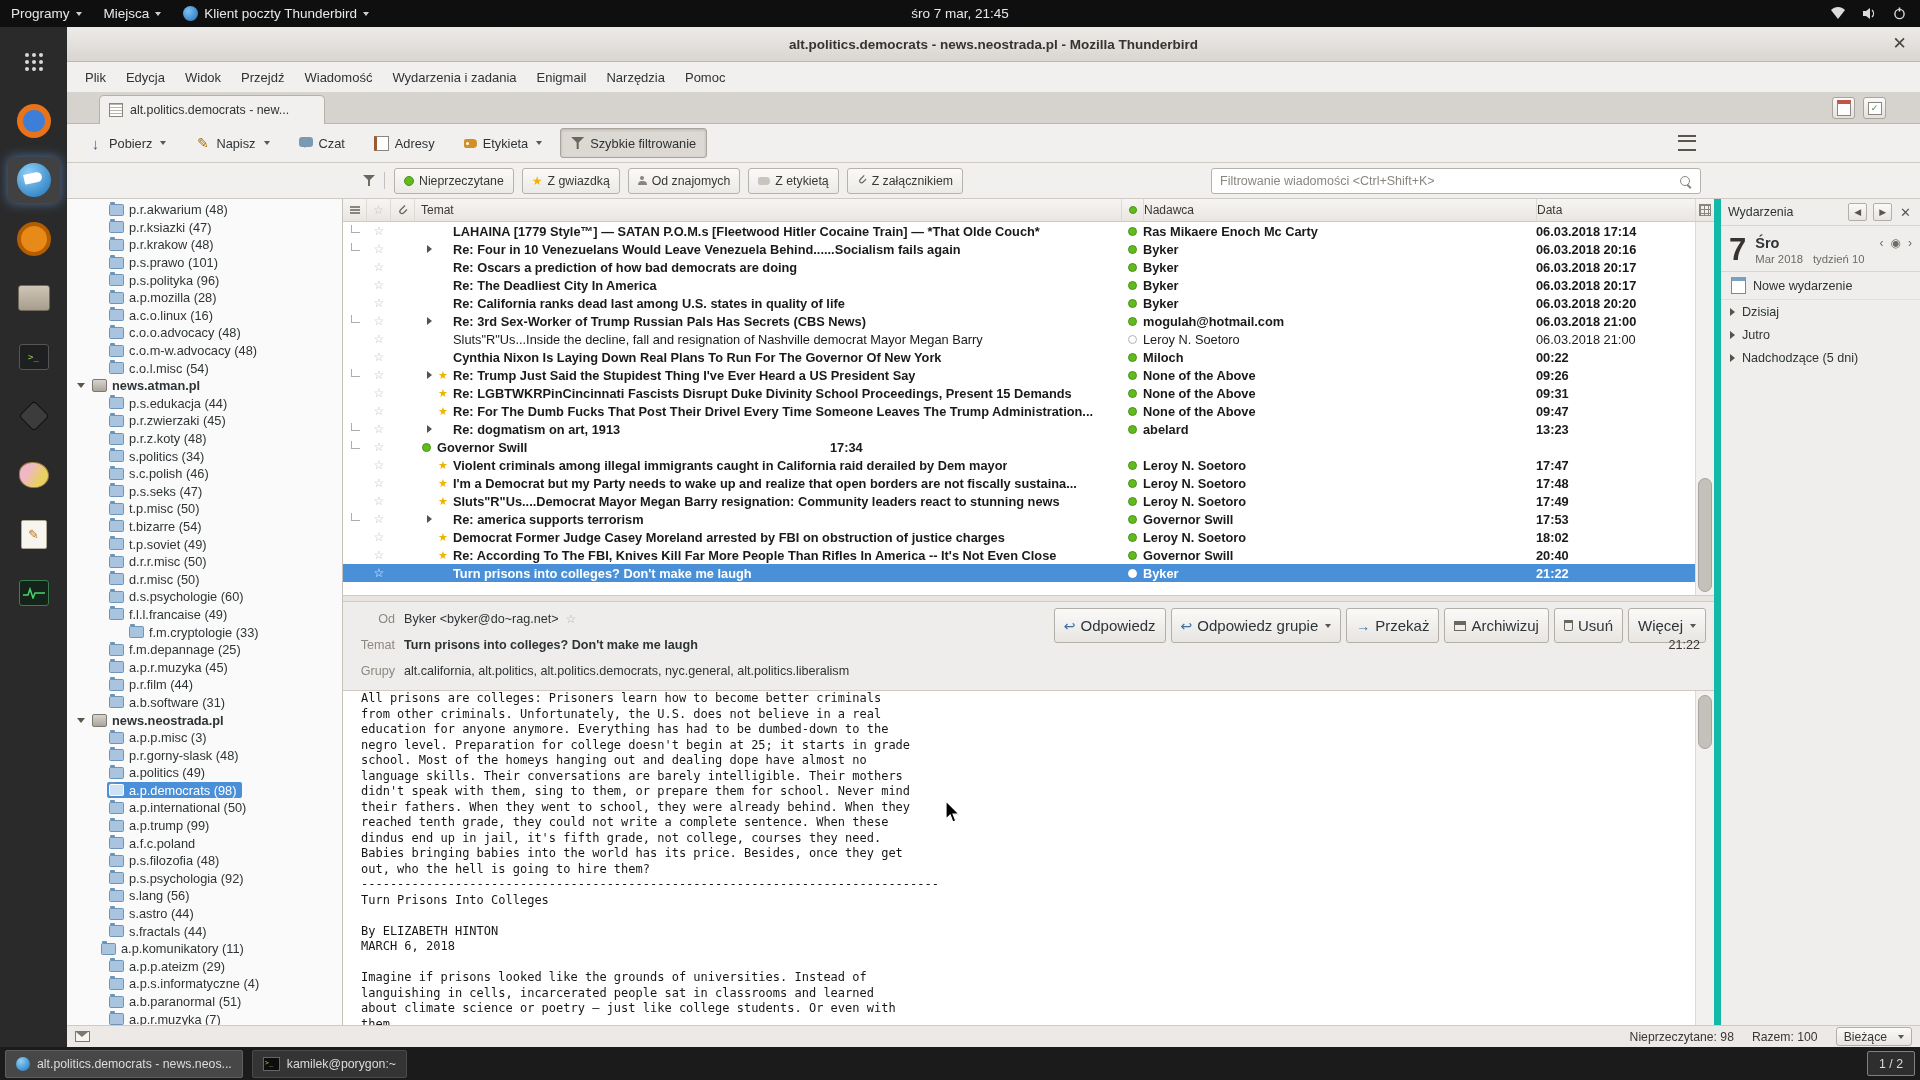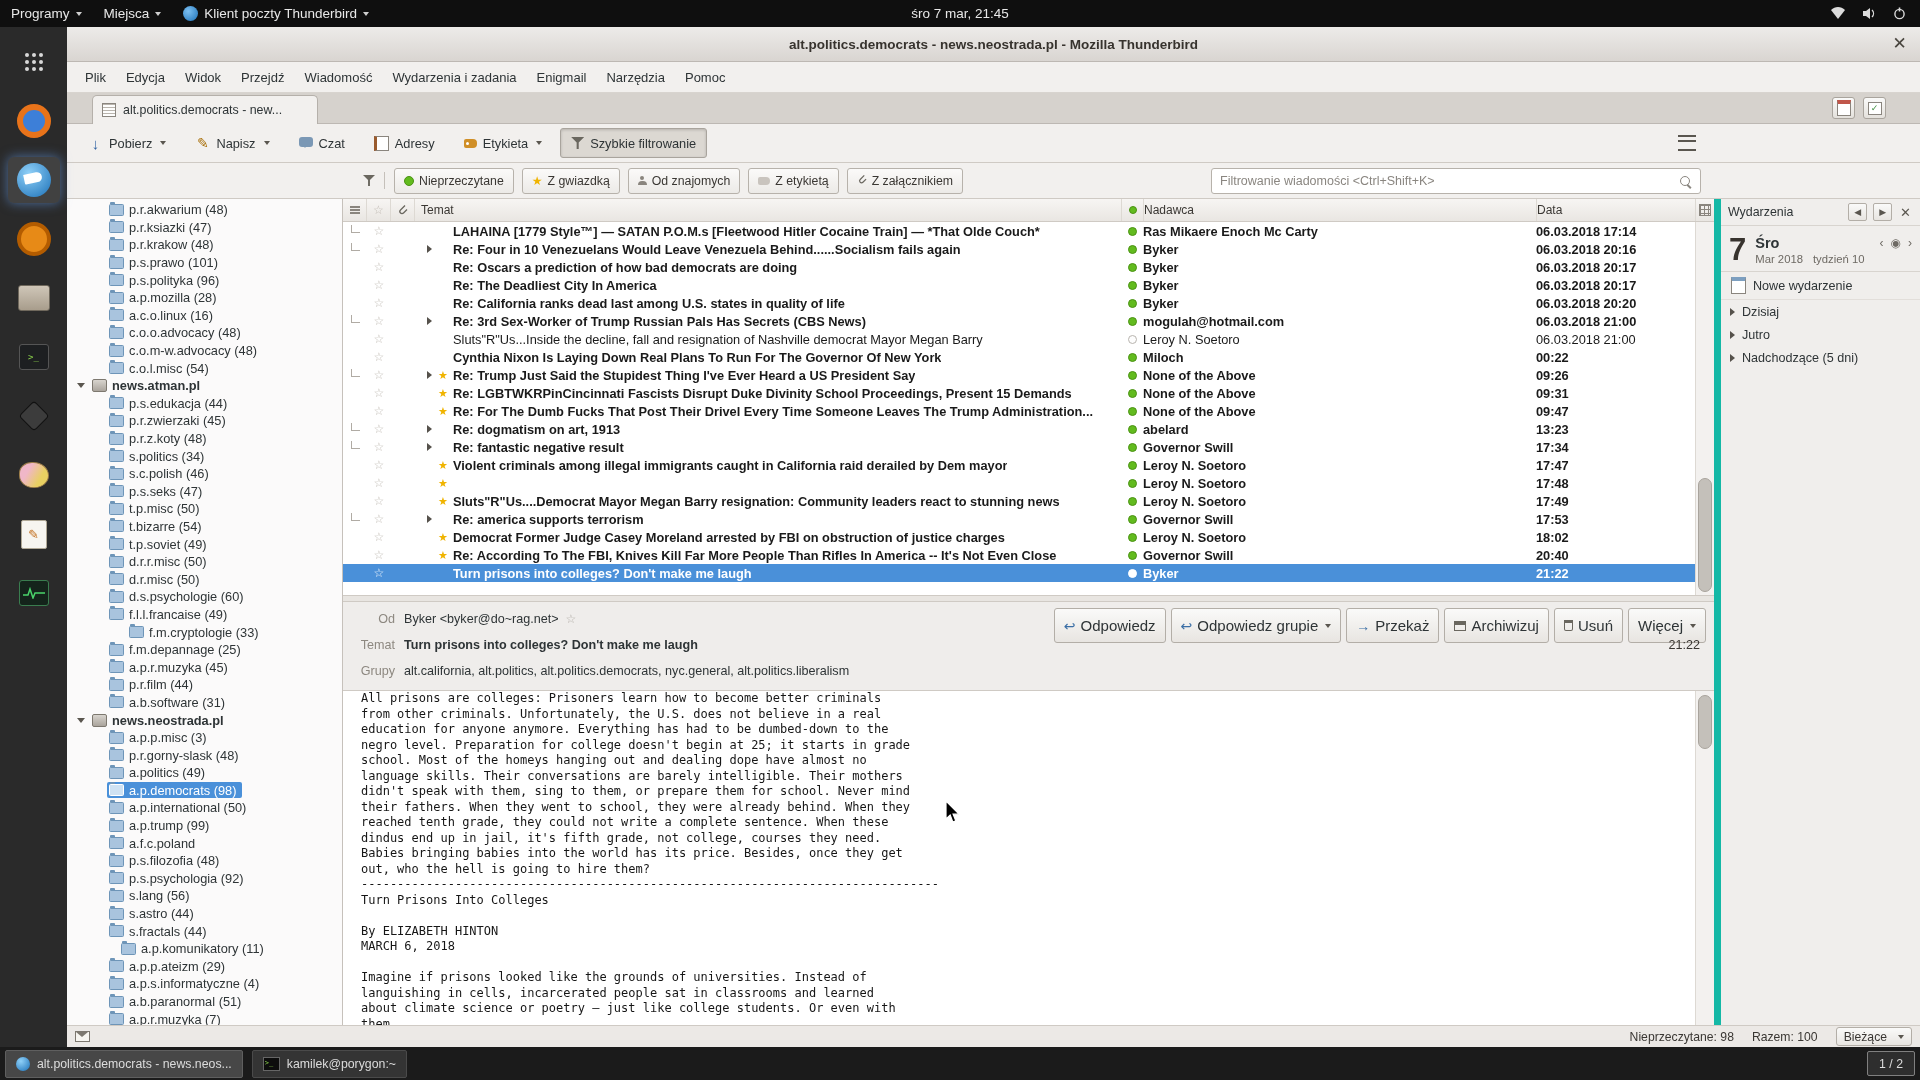--- a/index.html
+++ b/index.html
@@ -42,21 +42,21 @@
   #titlebar{height:34px;background:linear-gradient(#edebe9,#d9d5d1);border-bottom:1px solid #bdb8b3;position:relative;
             display:flex;align-items:center;flex:0 0 auto}
   #window-title{position:absolute;left:0;right:0;text-align:center;font-weight:bold;font-size:13.5px;color:#37332e}
   #close-btn{position:absolute;right:10px;top:6px;width:21px;height:21px;display:flex;align-items:center;justify-content:center;
              font-size:17px;color:#4a463f;border-radius:50%}
 
   #menubar{height:30px;display:flex;align-items:center;background:#f2f0ee;border-bottom:1px solid #d8d4cf;padding-left:8px;flex:0 0 auto}
   .menu-item{padding:0 10px;font-size:13px;color:#2e3436}
 
   #tabbar{height:30px;background:#d6d2cd;position:relative;flex:0 0 auto;border-bottom:1px solid #bdb8b3}
-  #tab-active{position:absolute;left:25px;bottom:-1px;width:206px;height:28px;background:#f2f0ee;border:1px solid #b5b0aa;
+  #tab-active{position:absolute;left:32px;bottom:-1px;width:206px;height:28px;background:#f2f0ee;border:1px solid #b5b0aa;
               border-bottom:none;border-radius:5px 5px 0 0;display:flex;align-items:center;gap:7px;padding:0 9px;font-size:12.4px;color:#2e3436}
   .ic-newspaper{width:12px;height:12px;background:#fdfdfc;border:1px solid #8a857e;
       background-image:linear-gradient(#b9b4ad 1px,transparent 1px);background-size:100% 3px;flex:0 0 auto}
   #tabbar-right{position:absolute;right:34px;top:4px;display:flex;gap:8px}
   .tab-mode-btn{width:21px;height:20px;border:1px solid #a9a49d;border-radius:3px;background:linear-gradient(#fafaf9,#e4e1dc);
                 display:flex;align-items:center;justify-content:center}
   .ic-cal-mini{width:12px;height:11px;background:#fff;border:1px solid #8a857e;border-top:4px solid #c0564a}
   .ic-task-mini{width:12px;height:11px;background:#fff;border:1px solid #8a857e;color:#3f8f3f;font-size:9px;line-height:10px;text-align:center}
 
   #toolbar{height:38px;display:flex;align-items:center;gap:7px;padding-left:10px;background:#f2f0ee;
@@ -638,21 +638,21 @@
             <span class="f-icon"></span>
             <span class="f-name">s.astro (44)</span>
           </span>
         </div>
         <div class="folder-row" style="padding-left: 40px;">
           <span class="f-wrap">
             <span class="f-icon"></span>
             <span class="f-name">s.fractals (44)</span>
           </span>
         </div>
-        <div class="folder-row" style="padding-left: 52px;">
+        <div class="folder-row" style="padding-left: 32px;">
           <span class="f-wrap">
             <span class="f-icon"></span>
             <span class="f-name">a.p.komunikatory (11)</span>
           </span>
         </div>
         <div class="folder-row" style="padding-left: 40px;">
           <span class="f-wrap">
             <span class="f-icon"></span>
             <span class="f-name">a.p.p.ateizm (29)</span>
           </span>
@@ -890,25 +890,20 @@
                 </span>
                 <span class="c-sender">abelard</span>
                 <span class="c-date">13:23</span>
               </div>
               <div class="msg-row unread">
                 <span class="c-thread">
                   <span class="thread-mark"></span>
                 </span>
                 <span class="c-star">☆</span>
                 <span class="c-clip"></span>
-                <span class="c-subject">
-                  <span class="twisty show"></span>
-                  <span class="newstar">★</span>
-                  <span class="subj-text">Re: fantastic negative result</span>
-                </span>
                 <span class="c-dot">
                   <span class="dot green"></span>
                 </span>
                 <span class="c-sender">Governor Swill</span>
                 <span class="c-date">17:34</span>
               </div>
               <div class="msg-row unread">
                 <span class="c-thread"></span>
                 <span class="c-star">☆</span>
                 <span class="c-clip"></span>
@@ -923,20 +918,21 @@
                 <span class="c-sender">Leroy N. Soetoro</span>
                 <span class="c-date">17:47</span>
               </div>
               <div class="msg-row unread">
                 <span class="c-thread"></span>
                 <span class="c-star">☆</span>
                 <span class="c-clip"></span>
                 <span class="c-subject">
                   <span class="twisty"></span>
                   <span class="newstar show">★</span>
+                  <span class="subj-text">I'm a Democrat but my Party needs to wake up and realize that open borders are not fiscally sustaina...</span>
                 </span>
                 <span class="c-dot">
                   <span class="dot green"></span>
                 </span>
                 <span class="c-sender">Leroy N. Soetoro</span>
                 <span class="c-date">17:48</span>
               </div>
               <div class="msg-row unread">
                 <span class="c-thread"></span>
                 <span class="c-star">☆</span>

